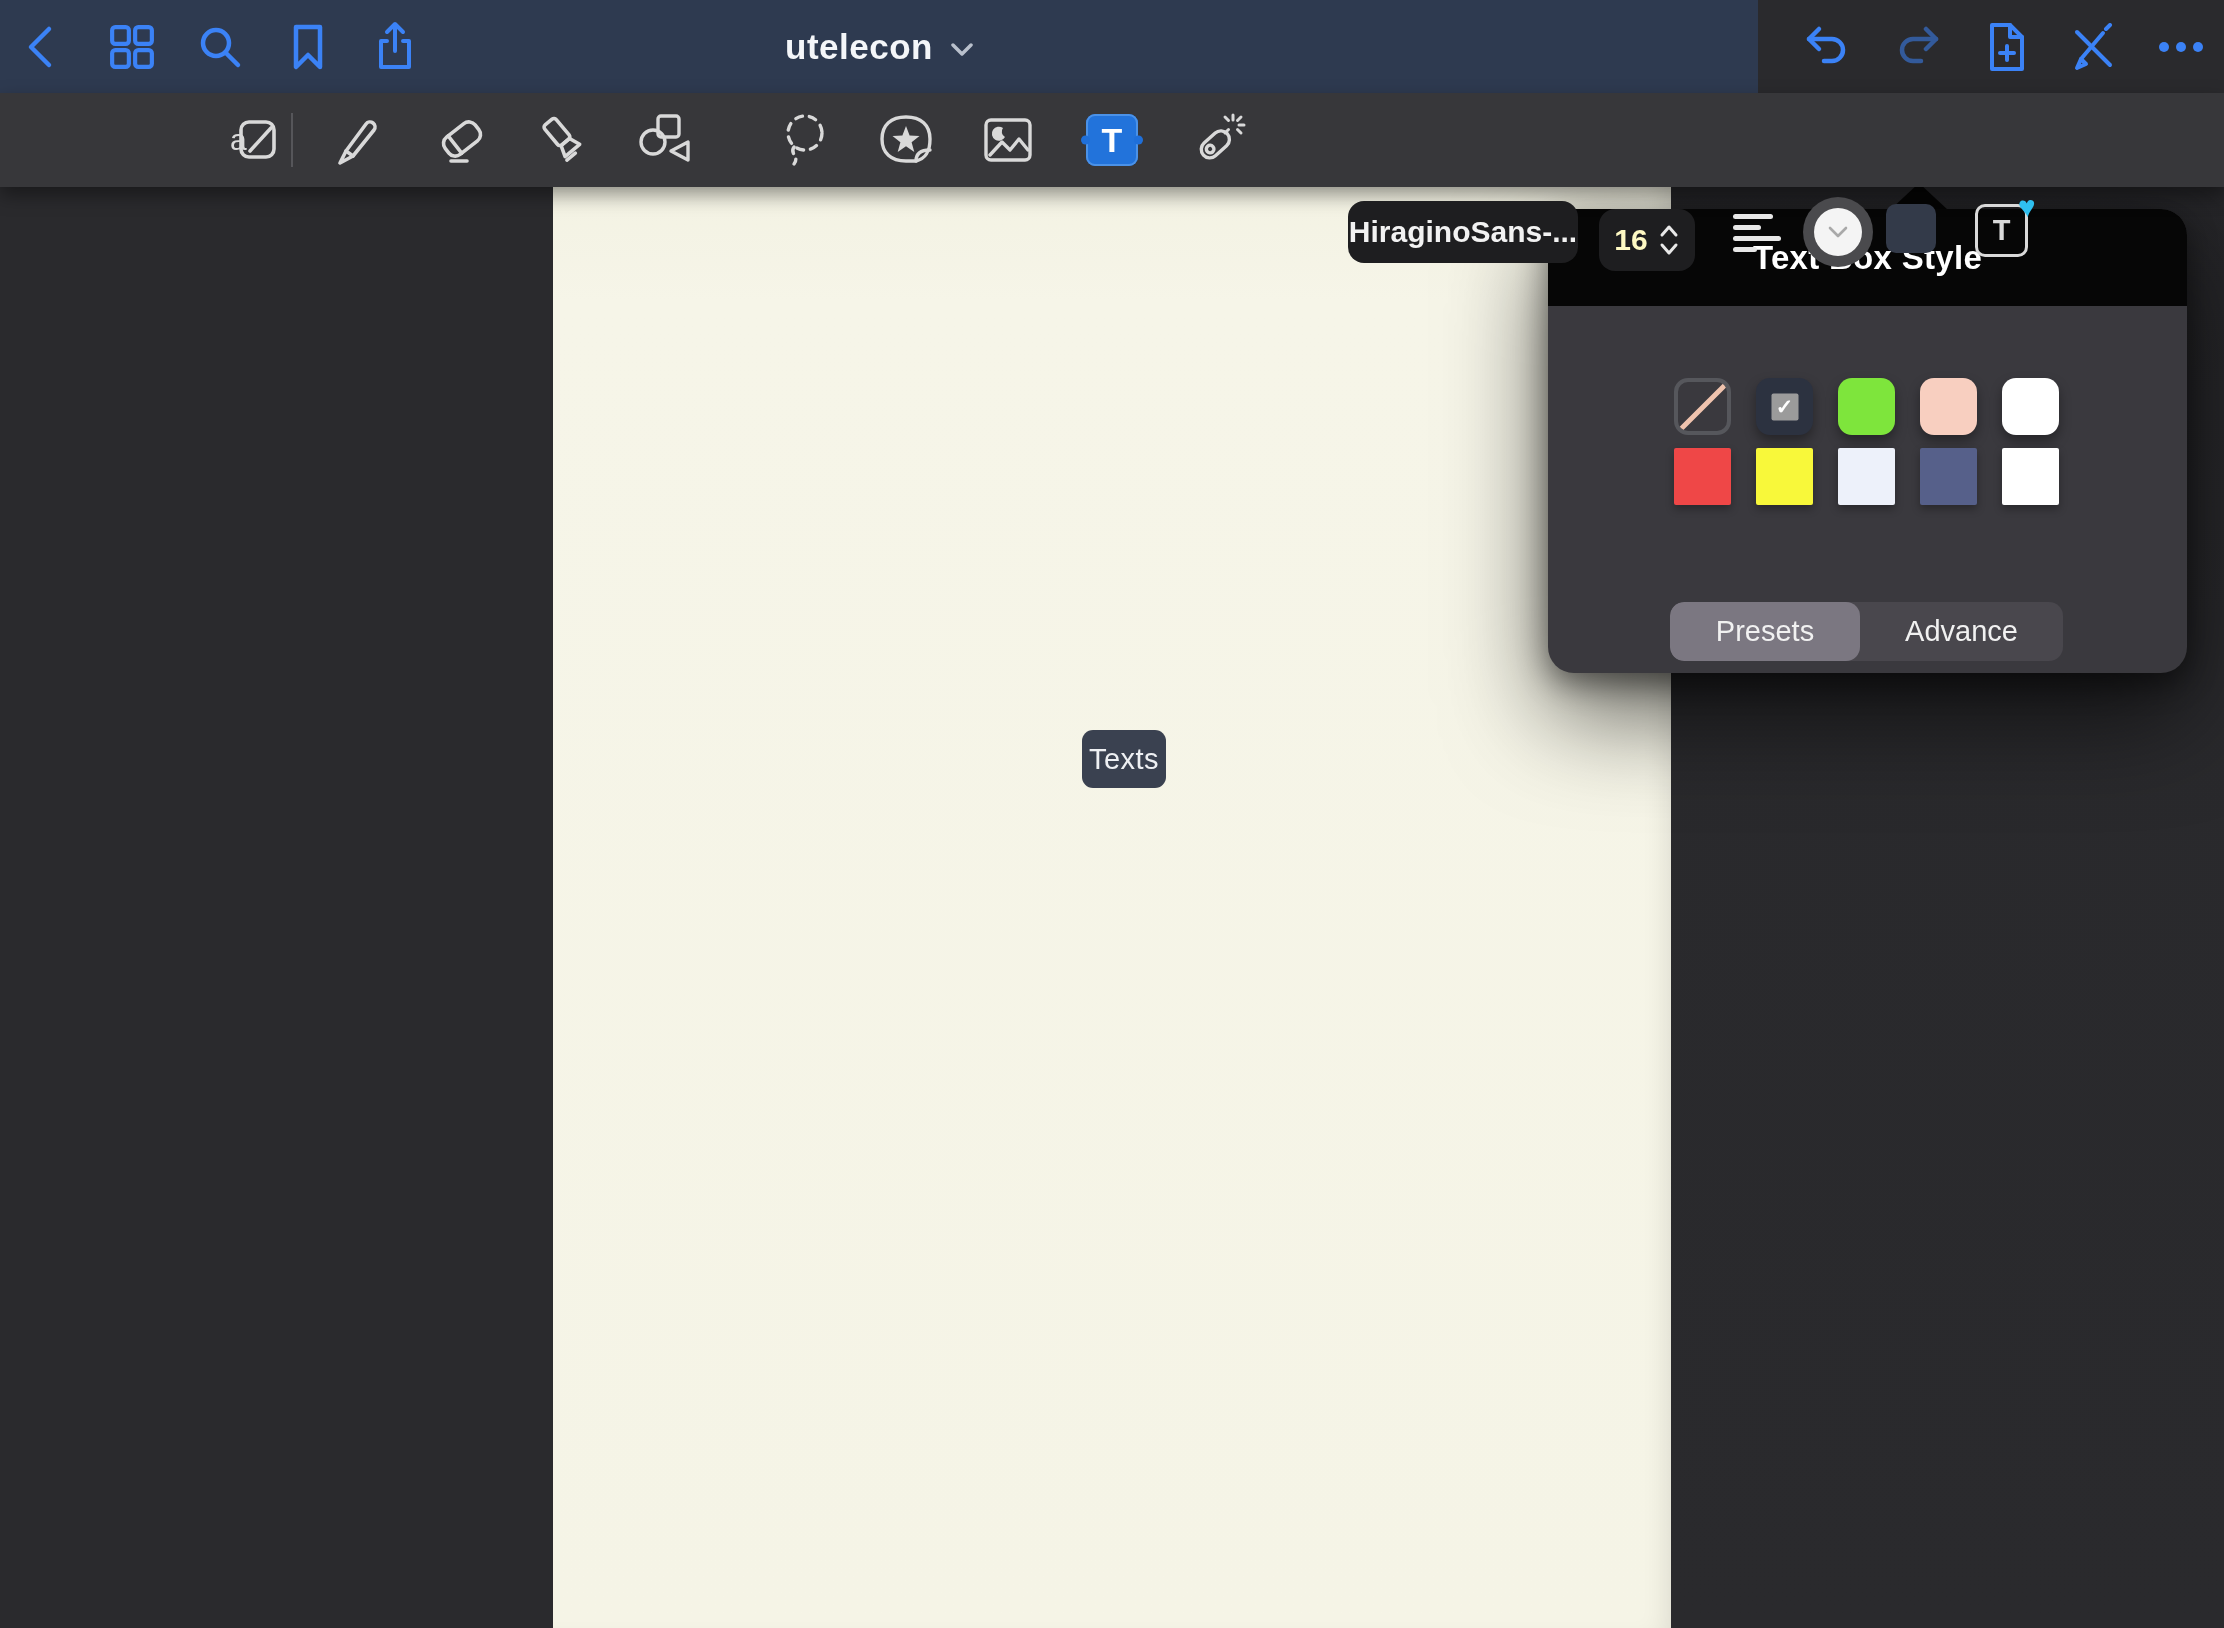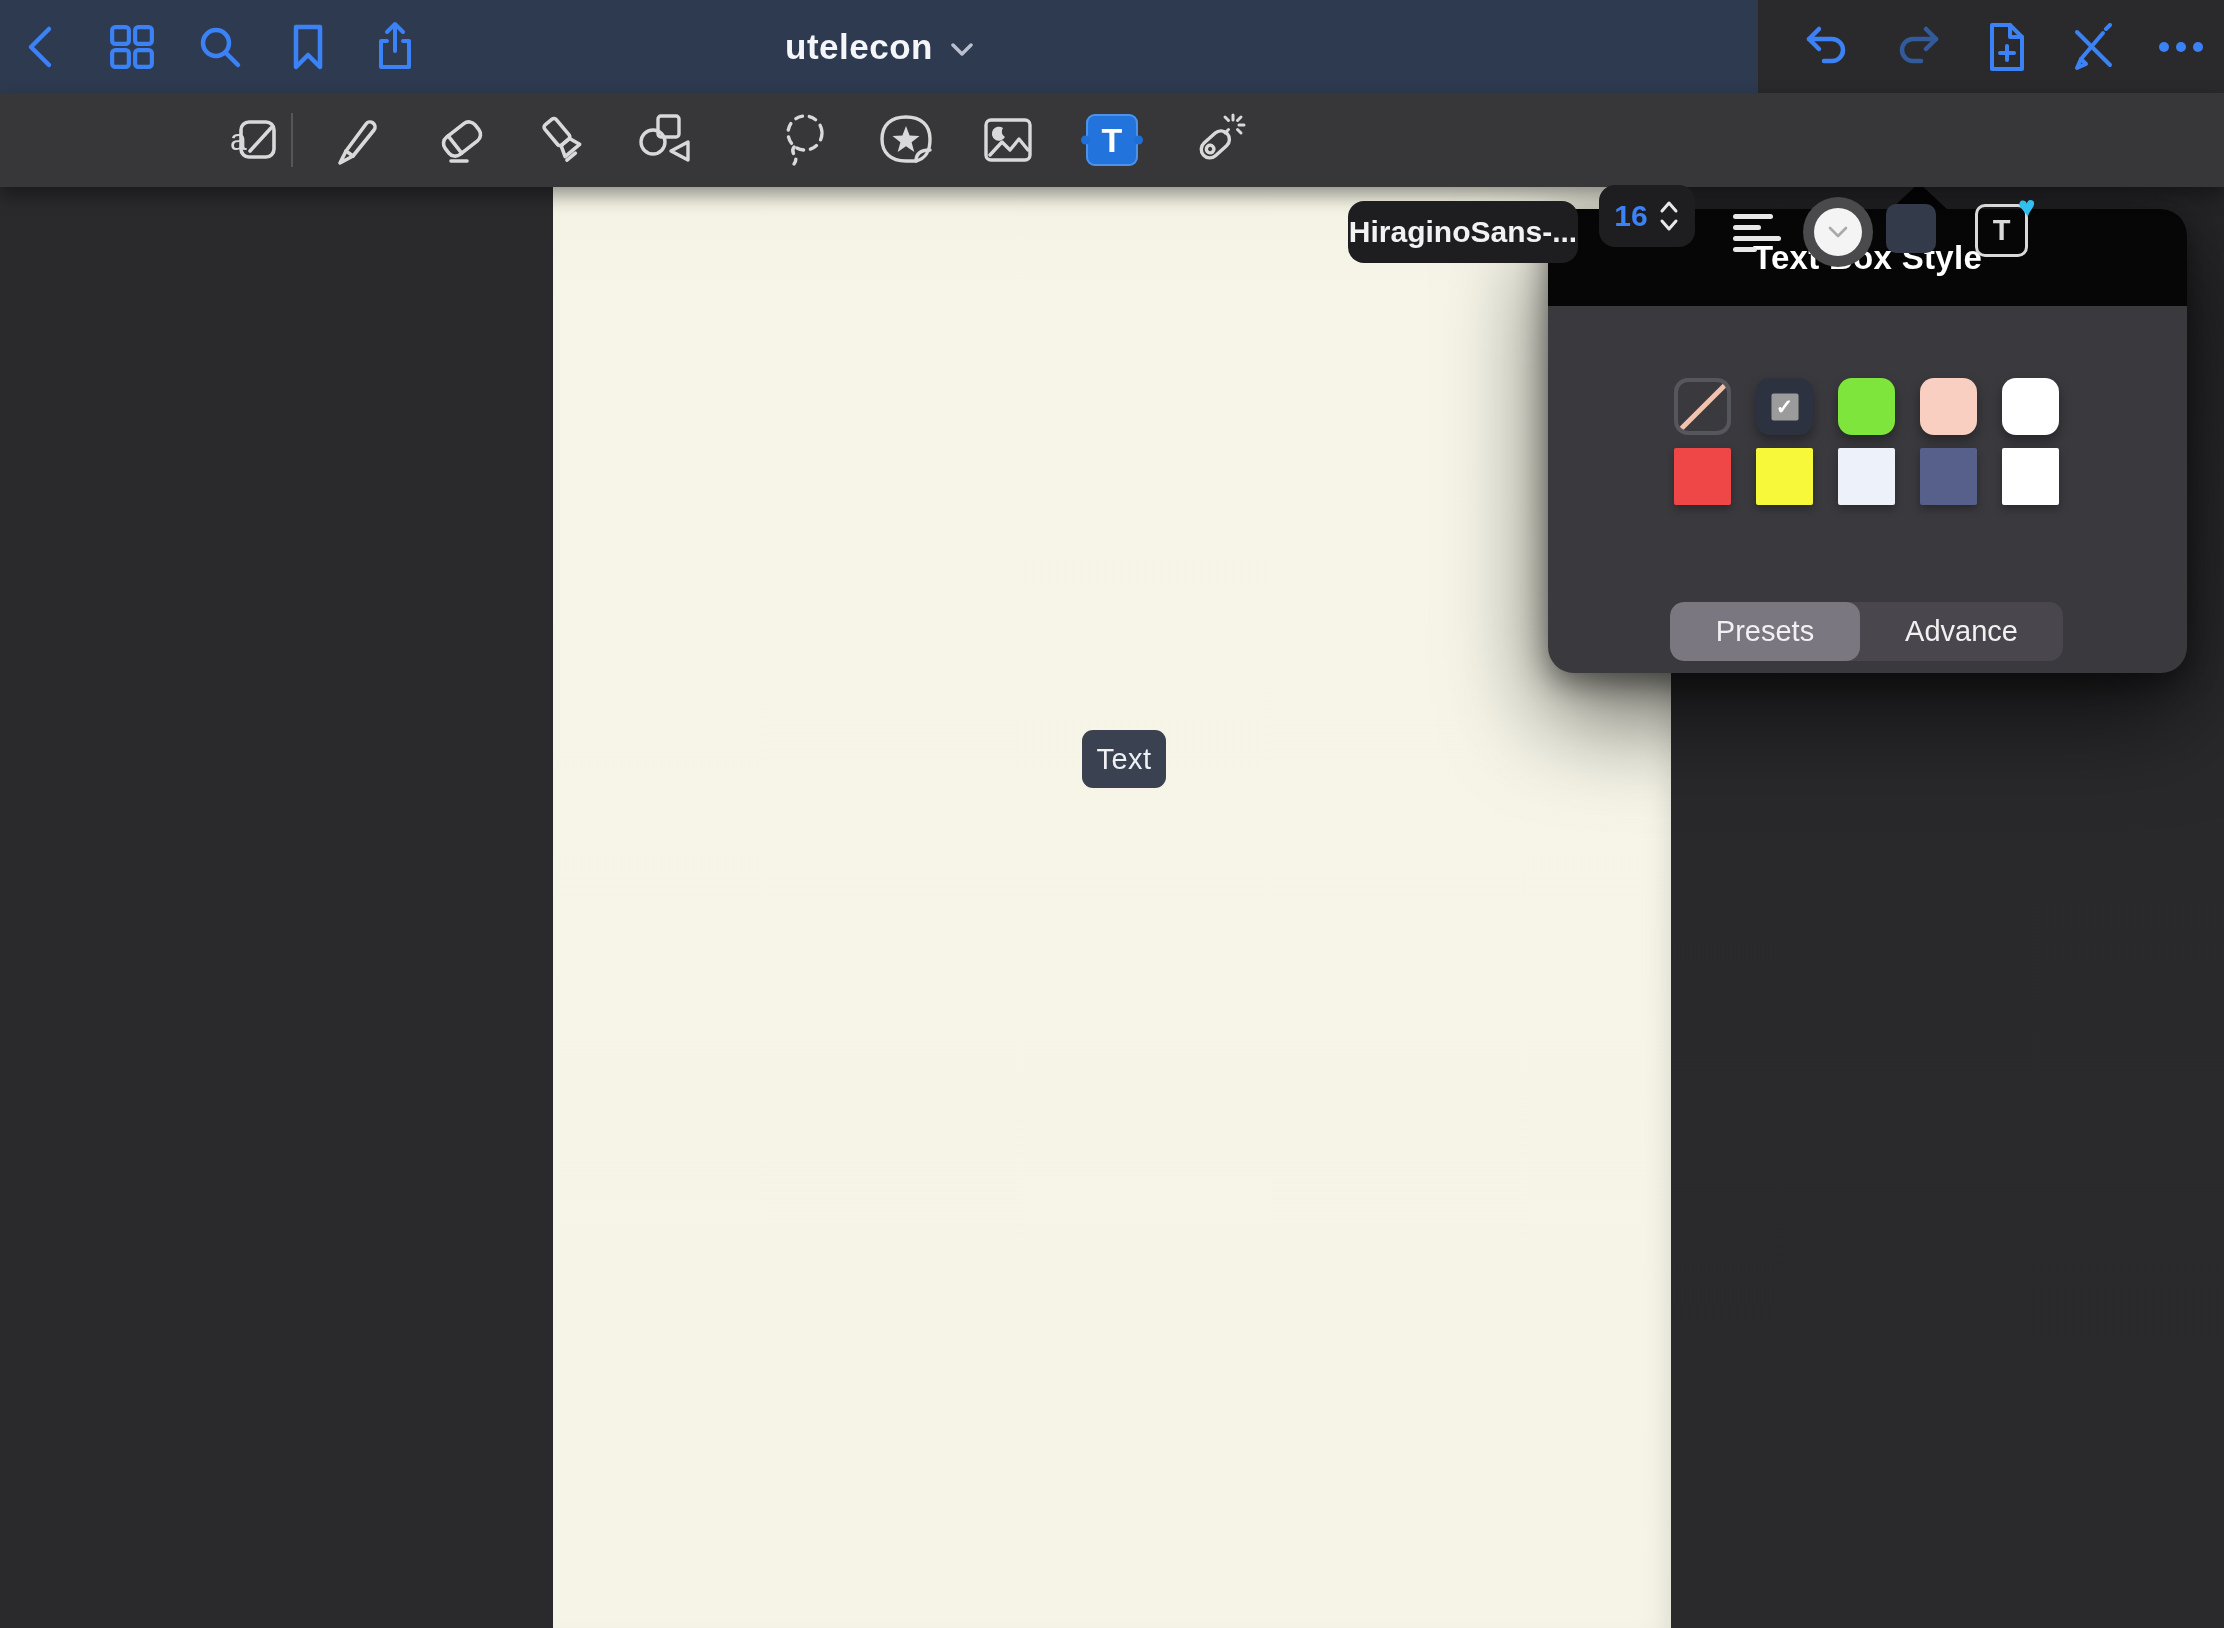--- a/index.html
+++ b/index.html
@@ -39,22 +39,22 @@
     box-shadow:0 0 0 2px #4b92e8 inset;
   }
   .handle-dot{position:absolute;top:50%;width:9px;height:9px;border-radius:50%;background:#1f6fd9;transform:translateY(-50%);}
   .handle-dot.l{left:-5px;}.handle-dot.r{right:-5px;}
   .font-pill{
     position:absolute;left:1348px;top:108px;width:230px;height:62px;border-radius:16px;
     background:#1e1e20;color:#f2f2f2;font-size:30px;font-weight:700;
     display:flex;align-items:center;justify-content:center;
   }
   .size-pill{
-    position:absolute;left:1599px;top:92px;width:96px;height:62px;border-radius:16px;
-    background:#1e1e20;color:#3b82f6;font-size:30px;font-weight:700;
+    position:absolute;left:1599px;top:116px;width:96px;height:62px;border-radius:16px;
+    background:#1e1e20;color:#fef9c3;font-size:30px;font-weight:700;
     display:flex;align-items:center;justify-content:center;gap:10px;
   }
   .align-btn{position:absolute;left:1733px;top:93px;width:66px;height:94px;display:flex;flex-direction:column;justify-content:center;gap:6px;}
   .align-btn i{display:block;height:5px;border-radius:3px;background:#e7e7e7;}
   .color-circle-btn{
     position:absolute;left:1803px;top:104px;width:70px;height:70px;border-radius:50%;
     background:#4a4a4d;display:flex;align-items:center;justify-content:center;
   }
   .color-circle-inner{
     width:48px;height:48px;border-radius:50%;background:#f4f4f4;
@@ -316,21 +316,21 @@
   <div class="tbs-btn">
     <div class="tbs-rect">
       <span>T</span>
     </div>
     <span class="tbs-heart">♥</span>
   </div>
 </div>
 
 <div class="page">
   <div class="canvas-textbox">
-    <span>Text</span>
+    <span>Texts</span>
   </div>
 </div>
 <div class="right-panel"></div>
 
 <div class="popover-arrow"></div>
 <div class="popover">
   <div class="popover-header">
     <span>Text Box Style</span>
   </div>
   <div class="swatch-row row1">

